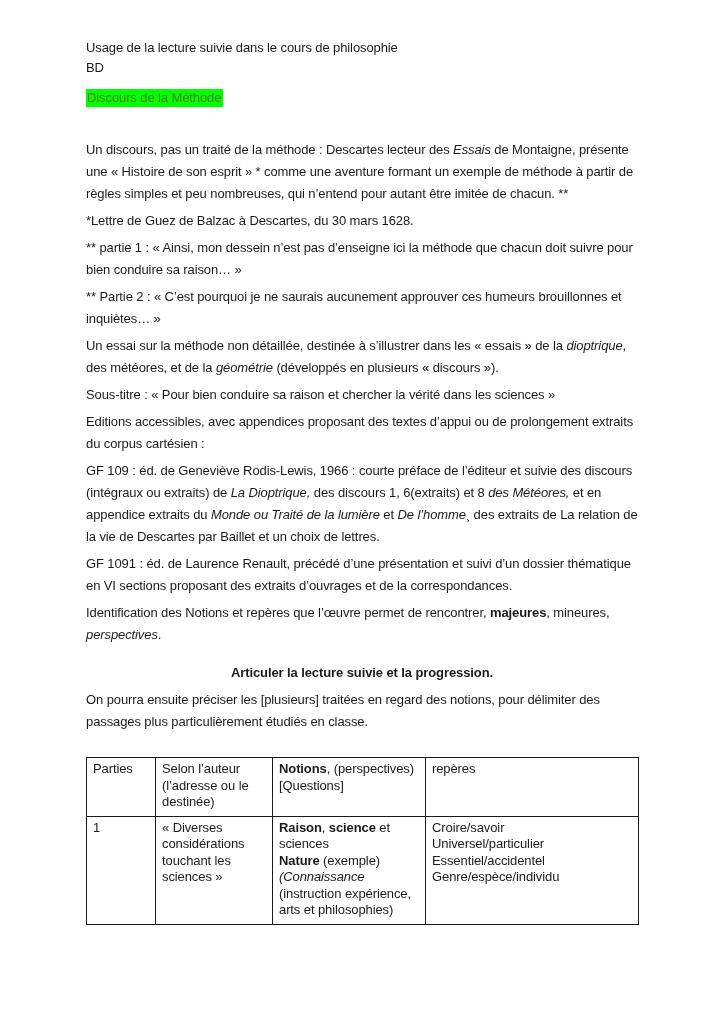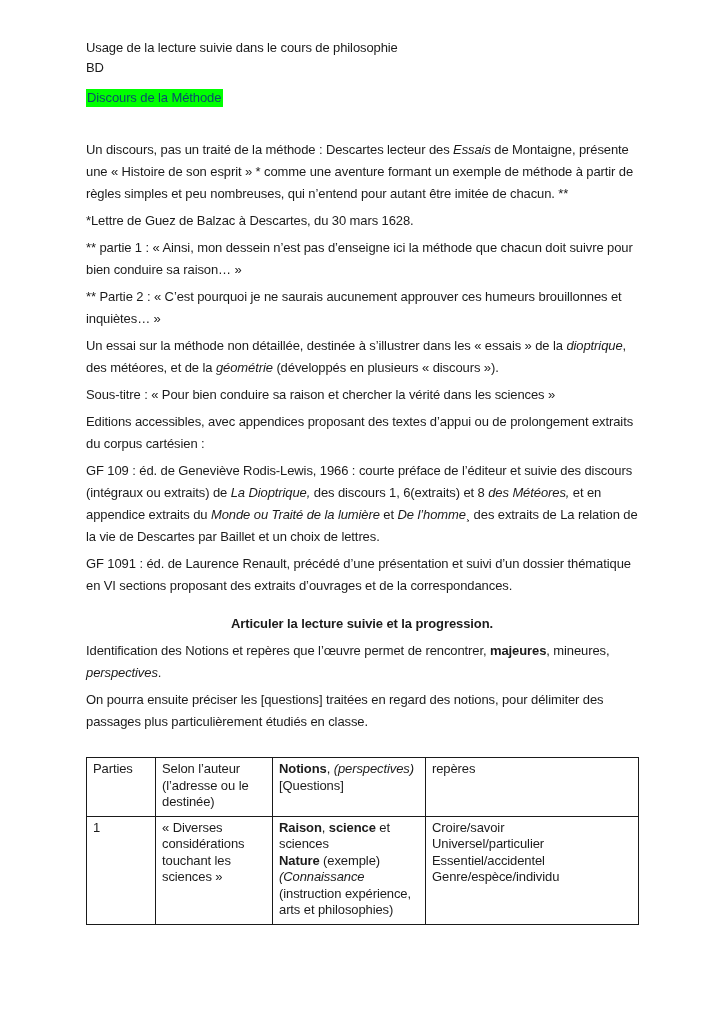--- a/index.html
+++ b/index.html
@@ -10,21 +10,21 @@
     background:#ffffff;
     padding:38px 86px 0 86px;
     font-family:"Liberation Sans","DejaVu Sans",sans-serif;
     color:#1b1b1b;
     font-size:13px;
     letter-spacing:-0.1px;
     overflow:hidden;
   }
   .hdr{margin:0;line-height:20px;}
   .hl-wrap{margin:9px 0 0 0;line-height:22px;}
-  .hl{padding:1px 2px 2px 1px;color:#0c4a6e;}
+  .hl{padding:1px 2px 2px 1px;color:#4d7c0f;}
   .para{margin:0 0 5px 0;line-height:22px;text-align:left;}
   .mt-xl{margin-top:30px;}
   .mt-md{margin-top:16px;}
   .center{text-align:center;font-weight:bold;}
   table.doc-table{
     margin-top:24px;
     width:552px;
     border-collapse:collapse;
     table-layout:fixed;
     font-size:13px;
@@ -54,36 +54,36 @@
 
   <p class="para mt-xl"><span>Un discours, pas un traité de la méthode : Descartes lecteur des </span><span style="font-style: italic;">Essais</span><span> de Montaigne, présente une « Histoire de son esprit » * comme une aventure formant un exemple de méthode à partir de règles simples et peu nombreuses, qui n’entend pour autant être imitée de chacun. **</span></p>
   <p class="para"><span>*Lettre de Guez de Balzac à Descartes, du 30 mars 1628.</span></p>
   <p class="para"><span>** partie 1 : « Ainsi, mon dessein n’est pas d’enseigne ici la méthode que chacun doit suivre pour bien conduire sa raison… »</span></p>
   <p class="para"><span>** Partie 2 : « C’est pourquoi je ne saurais aucunement approuver ces humeurs brouillonnes et inquiètes… »</span></p>
   <p class="para"><span>Un essai sur la méthode non détaillée, destinée à s’illustrer dans les « essais » de la </span><span style="font-style: italic;">dioptrique</span><span>, des </span><span style="">météores</span><span>, et de la </span><span style="font-style: italic;">géométrie</span><span> (développés en plusieurs « discours »).</span></p>
   <p class="para"><span>Sous-titre : « Pour bien conduire sa raison et chercher la vérité dans les sciences »</span></p>
   <p class="para"><span>Editions accessibles, avec appendices proposant des textes d’appui ou de prolongement extraits du corpus cartésien :</span></p>
   <p class="para"><span>GF 109 : éd. de Geneviève Rodis-Lewis, 1966 : courte préface de l’éditeur et suivie des discours (intégraux ou extraits) de </span><span style="font-style: italic;">La Dioptrique,</span><span> des discours 1, 6(extraits) et 8 </span><span style="font-style: italic;">des Météores,</span><span> et en appendice extraits du </span><span style="font-style: italic;">Monde ou Traité de la lumière</span><span> et </span><span style="font-style: italic;">De l’homme</span><span>¸ des extraits de La relation de la vie de Descartes par Baillet et un choix de lettres.</span></p>
   <p class="para"><span>GF 1091 : éd. de Laurence Renault, précédé d’une présentation et suivi d’un dossier thématique en VI sections proposant des extraits d’ouvrages et de la correspondances.</span></p>
+  <p class="para"><span>Identification des Notions et repères que l’œuvre permet de rencontrer, </span><span style="font-weight: bold;">majeures</span><span>, mineures, </span><span style="font-style: italic;">perspectives</span><span>.</span></p>
   <p class="para center mt-md"><span style="font-weight: bold;">Articuler la lecture suivie et la progression.</span></p>
-  <p class="para"><span>Identification des Notions et repères que l’œuvre permet de rencontrer, </span><span style="font-weight: bold;">majeures</span><span>, mineures, </span><span style="font-style: italic;">perspectives</span><span>.</span></p>
-  <p class="para"><span>On pourra ensuite préciser les [questions] traitées en regard des notions, pour délimiter des passages plus particulièrement étudiés en classe.</span></p>
+  <p class="para"><span>On pourra ensuite préciser les [plusieurs] traitées en regard des notions, pour délimiter des passages plus particulièrement étudiés en classe.</span></p>
 
   <table class="doc-table">
     <colgroup>
         <col class="c1">
         <col class="c2">
         <col class="c3">
         <col class="c4">
       </colgroup>
     <tbody>
       <tr>
         <td><span>Parties</span></td>
         <td><span>Selon l’auteur</span><br><span>(l’adresse ou le</span><br><span>destinée)</span></td>
-        <td><span style="font-weight: bold;">Notions</span><span>, </span><span style="font-style: italic;">(perspectives)</span><br><span>[Questions]</span></td>
+        <td><span style="font-weight: bold;">Notions</span><span>, </span><span style="">(perspectives)</span><br><span>[Questions]</span></td>
         <td><span>repères</span></td>
       </tr>
       <tr>
         <td><span>1</span></td>
         <td><span>« Diverses</span><br><span>considérations</span><br><span>touchant les</span><br><span>sciences »</span></td>
         <td><span style="font-weight: bold;">Raison</span><span>, </span><span style="font-weight: bold;">science</span><span> et</span><br><span>sciences</span><br><span style="font-weight: bold;">Nature</span><span> (exemple)</span><br><span style="font-style: italic;">(Connaissance</span><br><span>(instruction expérience,</span><br><span>arts et philosophies)</span></td>
         <td><span>Croire/savoir</span><br><span>Universel/particulier</span><br><span>Essentiel/accidentel</span><br><span>Genre/espèce/individu</span></td>
       </tr>
     </tbody>
   </table>

